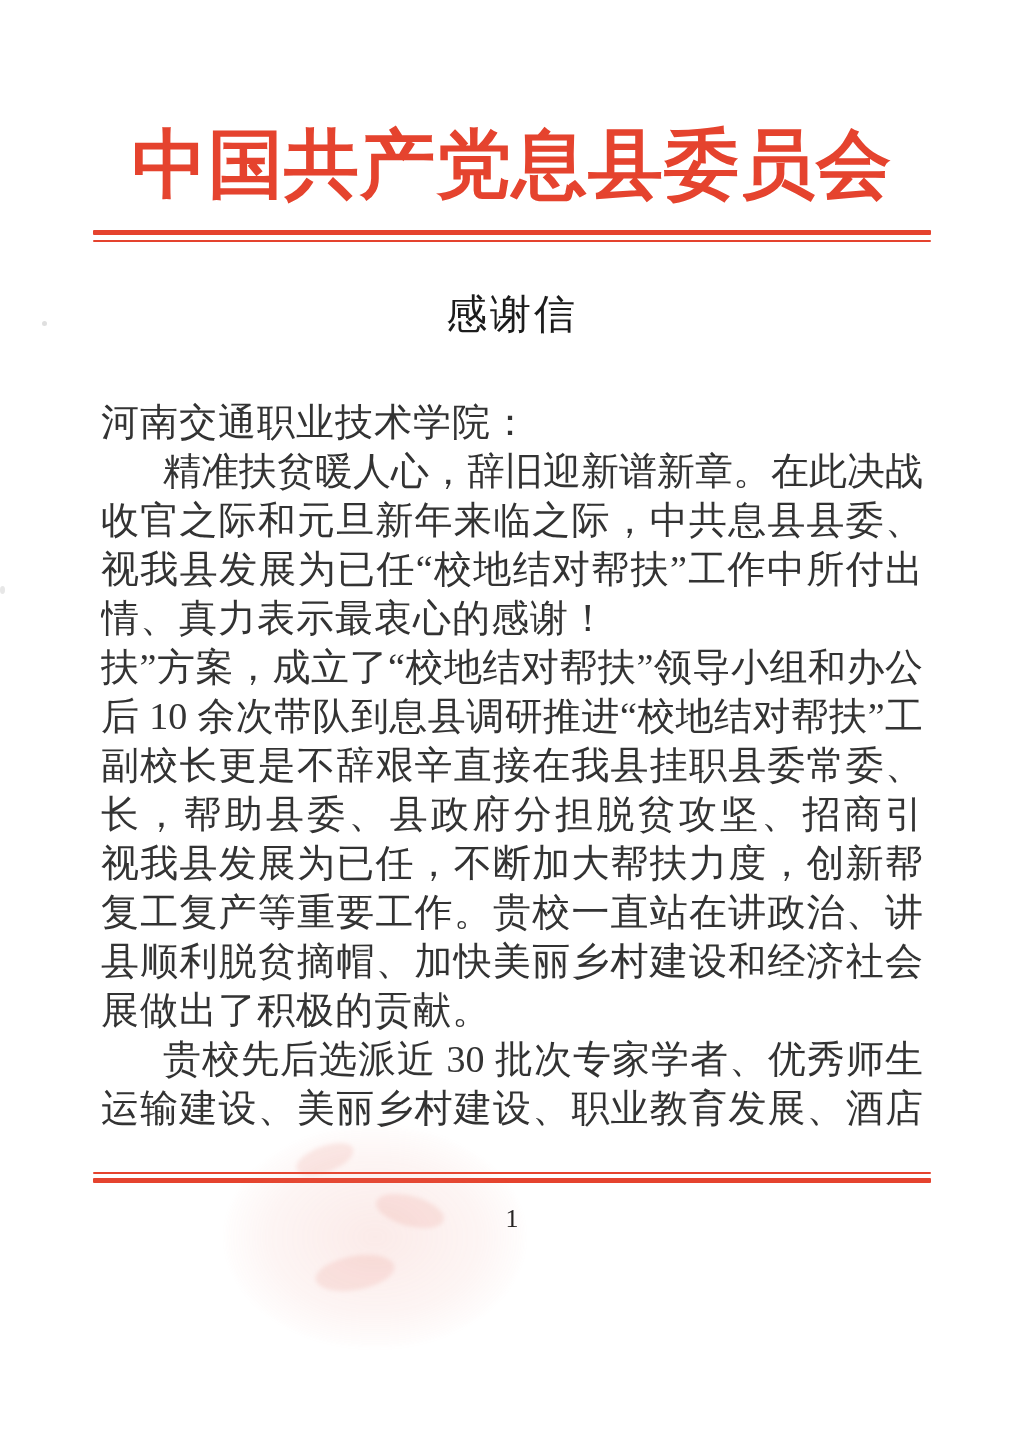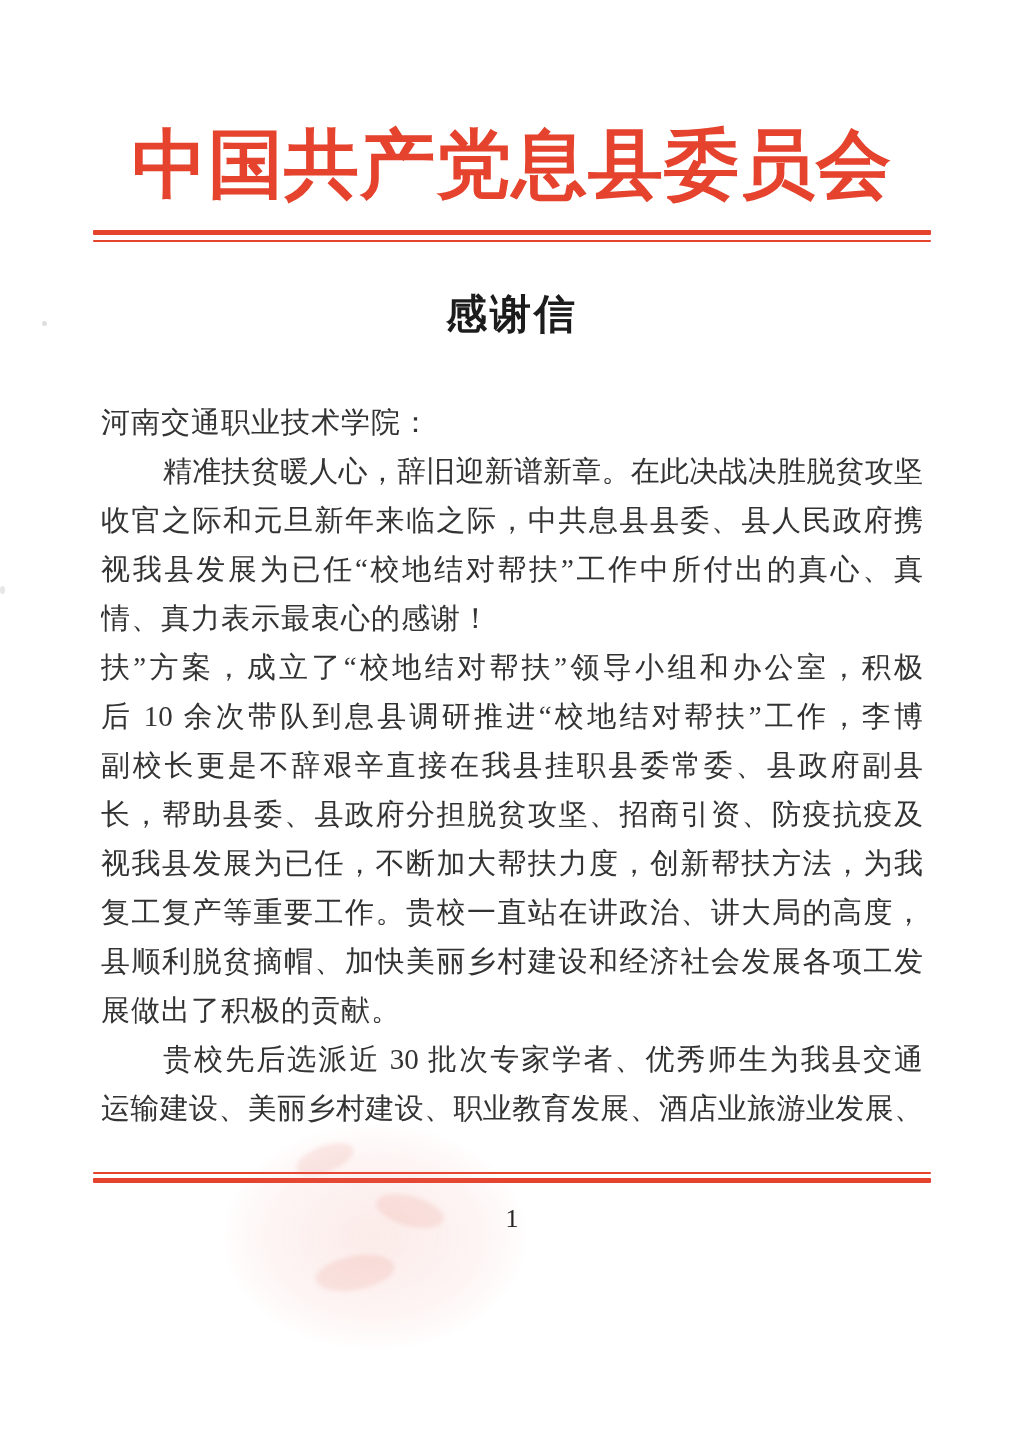--- a/index.html
+++ b/index.html
@@ -41,32 +41,32 @@
   }
   .rule.thick { height: 5px; }
   .rule.thin  { height: 2px; }
   .rule-group.top .thin { margin-top: 5px; }
   .rule-group.bottom .thick { margin-top: 4px; }
   .letter-title {
     margin: 50px 0 0 0;
     text-align: center;
     font-size: 41px;
     line-height: 44px;
-    font-weight: 700;
+    font-weight: 400;
     color: var(--title, #1c1c1c);
     letter-spacing: 3px;
   }
   .letter-body {
     margin: 62px auto 0 auto;
     width: 822px;
   }
   .line {
     height: 49px;
     line-height: 49px;
-    font-size: 29px;
+    font-size: 38px;
     color: var(--text, #333333);
     letter-spacing: 1px;
     overflow: hidden;
     white-space: nowrap;
   }
   .line.justify {
     white-space: normal;
     letter-spacing: 0;
     text-align: justify;
     text-align-last: justify;

